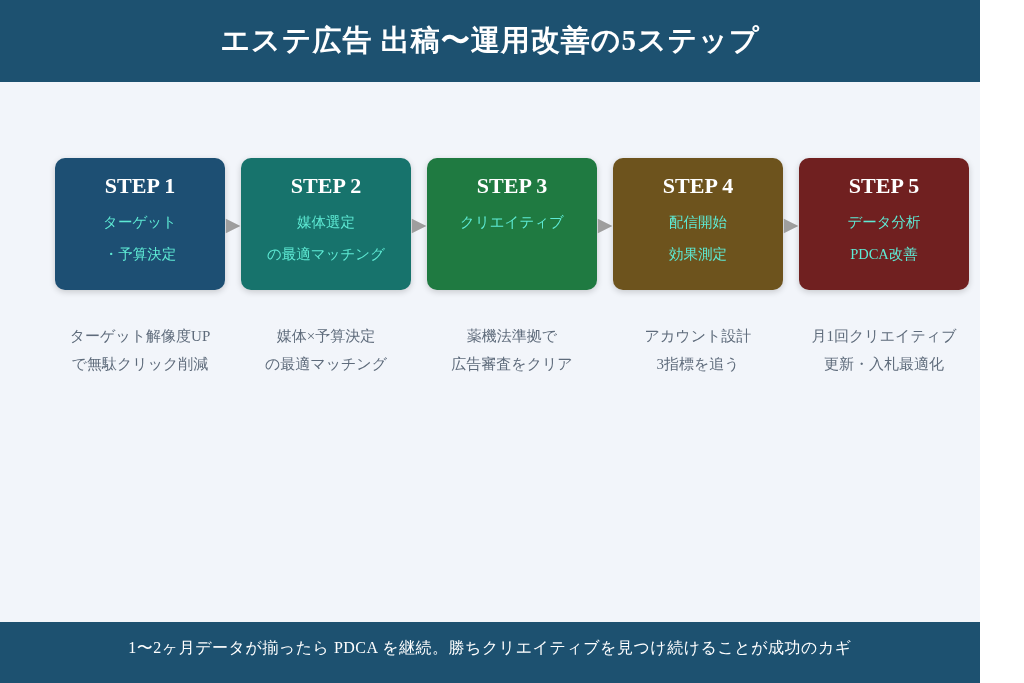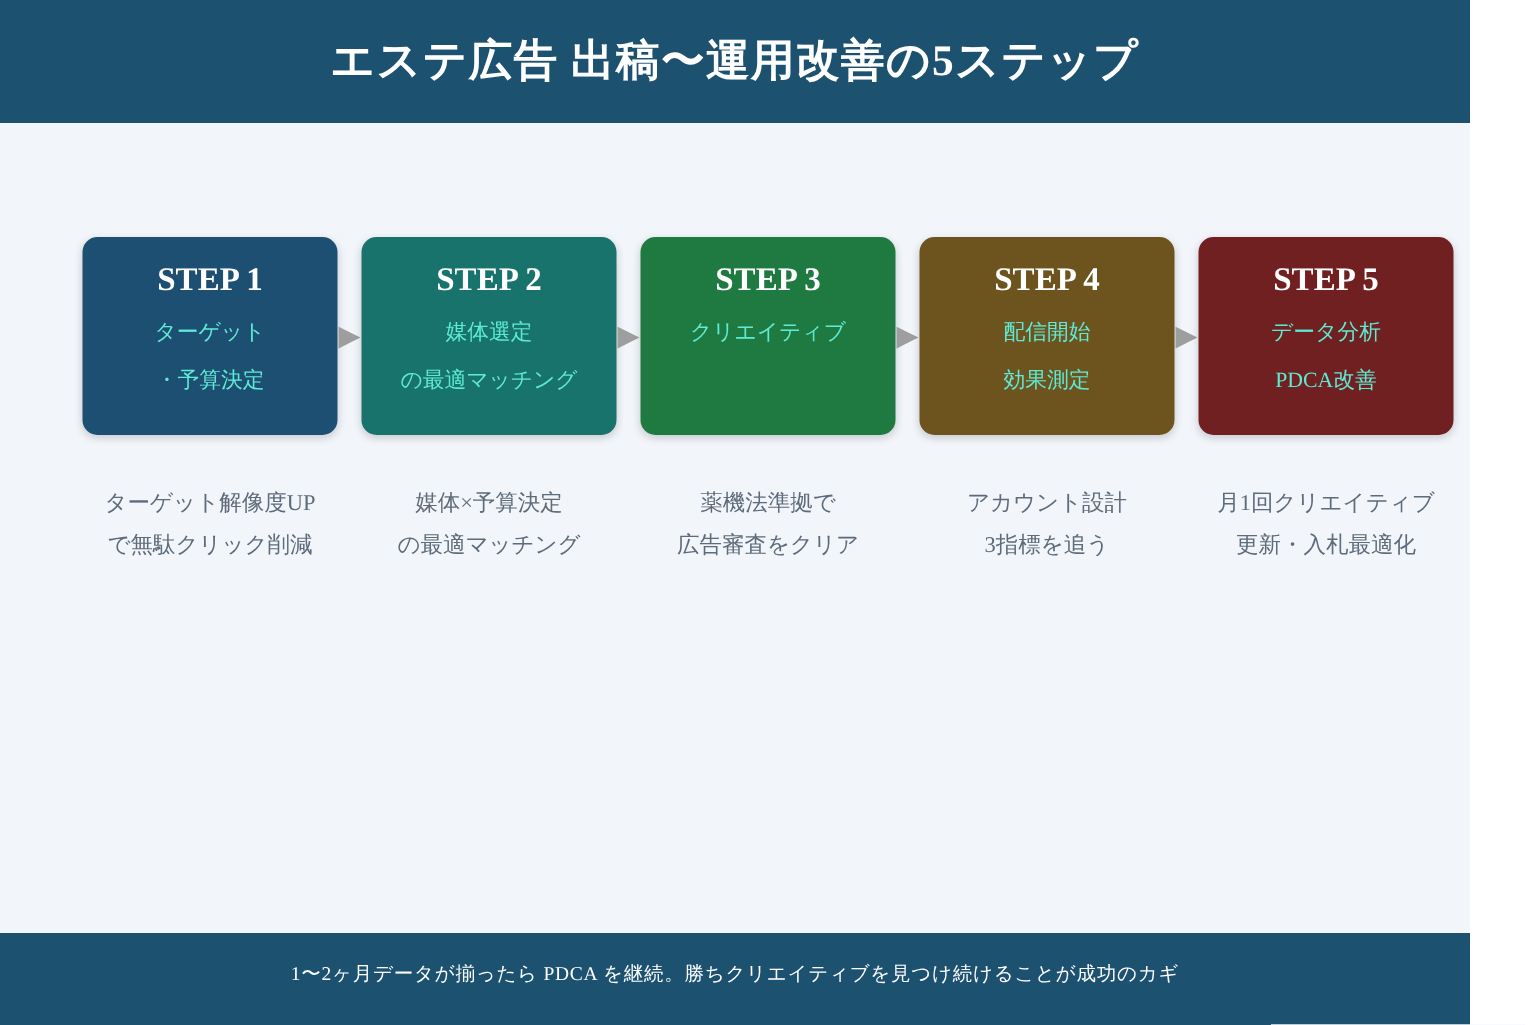--- a/index.html
+++ b/index.html
@@ -83,21 +83,21 @@
   .bottombar {
     position: absolute;
     left: 0; bottom: 0;
     width: 100%; height: 61px;
     display: flex;
     align-items: center;
     justify-content: center;
   }
   .bottombar p {
     margin: 0 0 8px 0;
-    font-size: 13px;
+    font-size: 16px;
     color: #ffffff;
     letter-spacing: 0.5px;
   }
 </style>
 </head>
 <body>
 
 <div class="canvas">
 
   <header class="topbar" style="background-color: rgb(29, 81, 112);">

